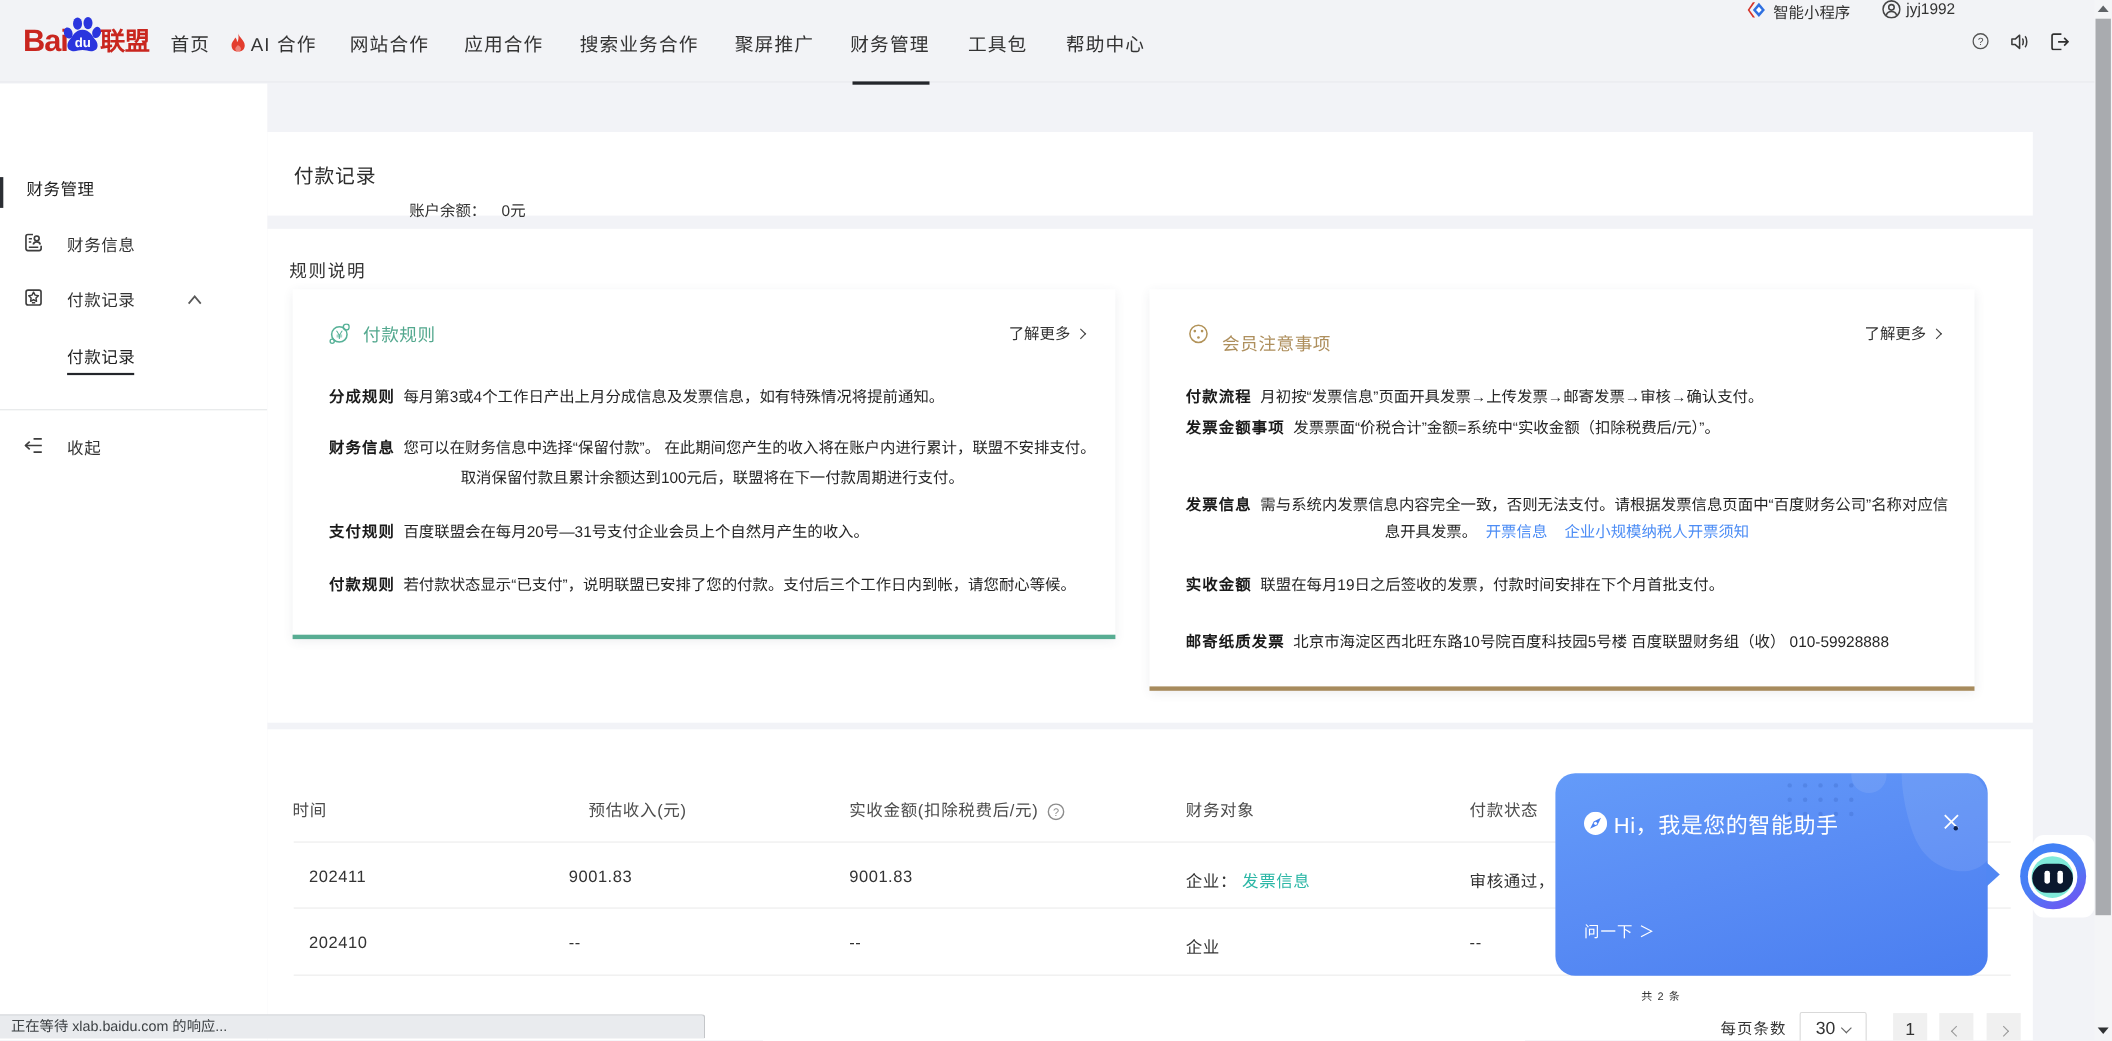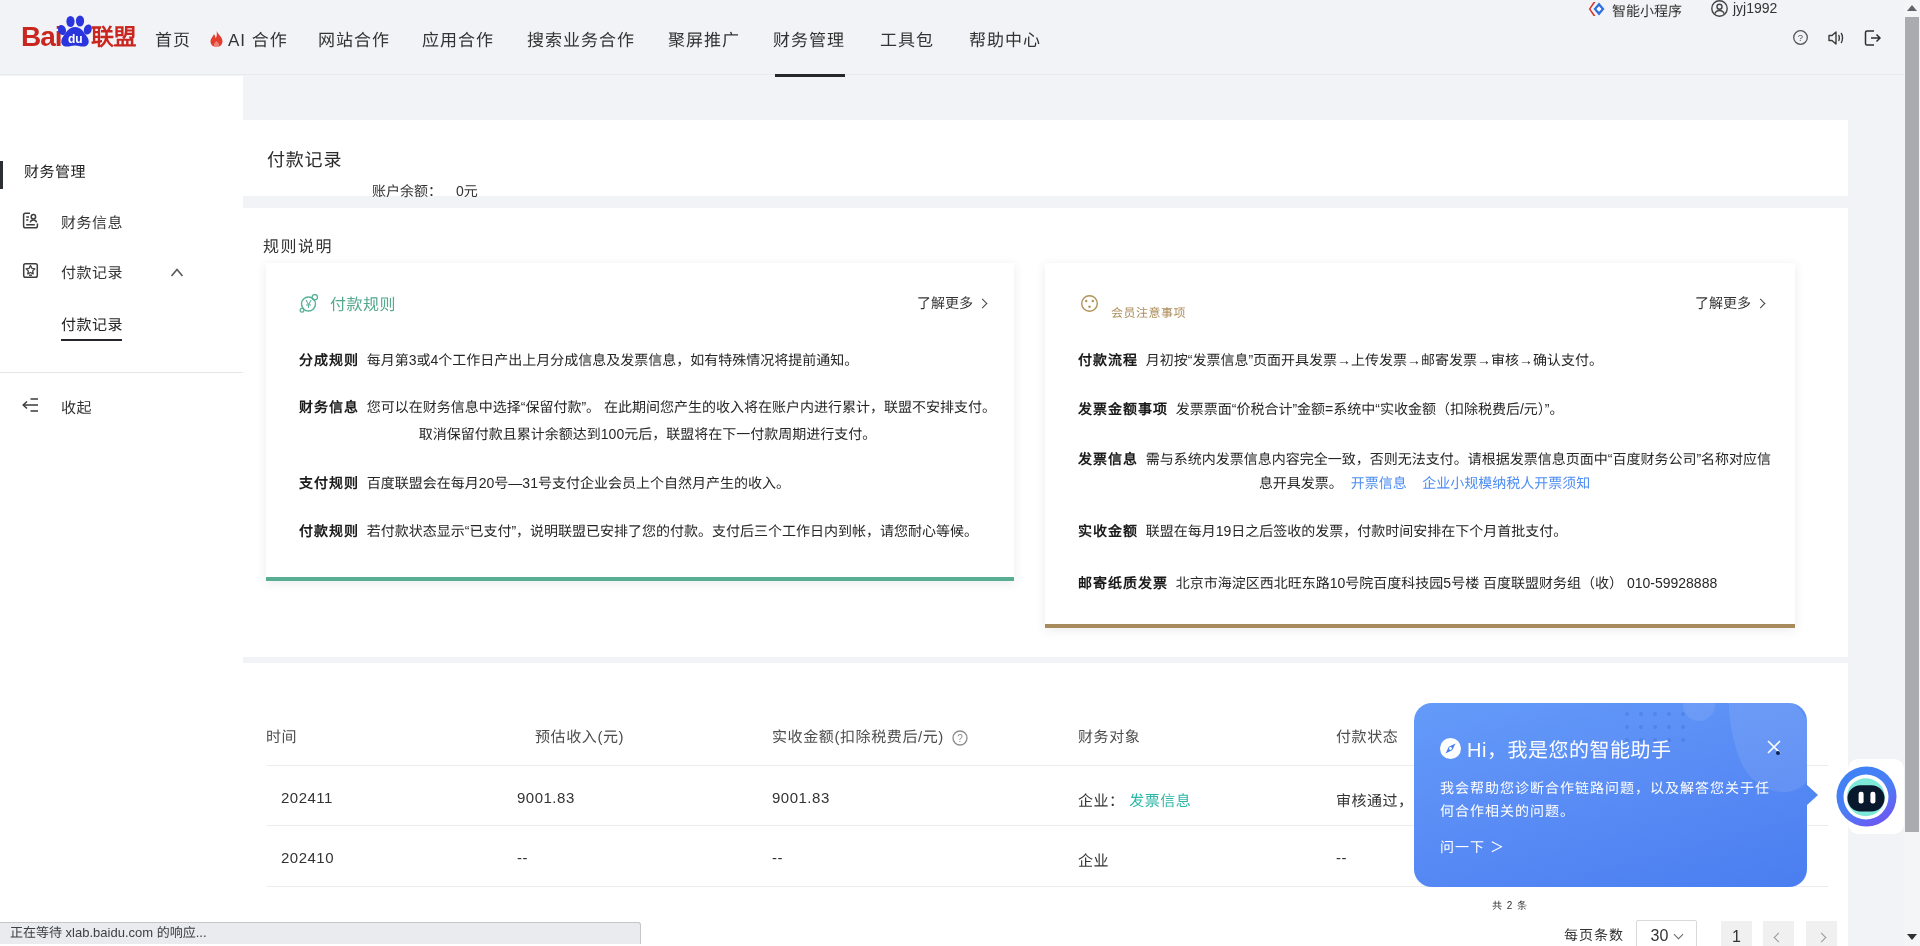--- a/index.html
+++ b/index.html
@@ -32,21 +32,21 @@
 #p1-title { left:267px; top:145px; font-size:18px; color:#2b2b2b; letter-spacing:0.8px; }
 #p1-balance { left:372px; top:163px; font-size:14px; color:#333;margin-top:17px; }
 #p2-title { left:263px; top:233px; font-size:16px; color:#333; letter-spacing:1.5px; }
 
 
 .card { position:absolute; top:263px; background:#fff; box-shadow:0 2px 10px rgba(60,70,90,0.10); }
 #card1 { left:266px; width:748px; height:318px; border-bottom:4px solid #58ad93; }
 #card2 { left:1045px; width:750px; height:365px; border-bottom:4px solid #a78b5d; }
 .card-head { position:absolute; top:293px; height:20px; display:flex; align-items:center; }
 .card-title1 { font-size:16px; color:#53a88e; letter-spacing:0.5px; }
-.card-title2 { font-size:12px; color:#ae8f5d; letter-spacing:0.5px;margin-top:16px; }
+.card-title2 { font-size:16px; color:#ae8f5d; letter-spacing:0.5px;margin-top:16px; }
 .more { position:absolute; top:292px; font-size:14px; color:#333; }
 .more .chev { display:inline-block; width:7px; height:7px; border-top:1.6px solid #444; border-right:1.6px solid #444; transform:rotate(45deg); margin-left:6px; margin-bottom:1px; }
 .rule-p { position:absolute; font-size:14px; line-height:27px; color:#262626; white-space:nowrap;text-align:center; }
 .rule-p b { color:#1a1a1a; letter-spacing:1px; }
 .blue-link { color:#4d8df5; text-decoration:none; }
 
 
 .th { position:absolute; top:725px; font-size:15px; color:#4d4d4d; letter-spacing:0.6px; }
 .td { position:absolute; font-size:15px; color:#333; letter-spacing:0.5px;text-align:center; }
 .tline { position:absolute; left:267px; width:1561px; height:1px; background:#ececec; }
@@ -184,21 +184,21 @@
   <svg id="mem-icon" width="19" height="19" viewBox="0 0 19 19" style="margin-right:12px">
   <circle cx="9.5" cy="9.5" r="7.8" fill="none" stroke="#b29359" stroke-width="1.4"></circle>
   <circle cx="6.2" cy="7" r="1.2" fill="#b29359"></circle>
   <circle cx="12.8" cy="7" r="1.2" fill="#b29359"></circle>
   <circle cx="9.5" cy="12.8" r="1.2" fill="#b29359"></circle>
     </svg>
   <span class="card-title2">会员注意事项</span>
 </div>
 <div class="more abs" style="left:1695px">了解更多<span class="chev"></span></div>
 <div class="rule-p" style="left:1078px;top:347px"><b>付款流程</b>&nbsp;&nbsp;月初按“发票信息”页面开具发票→上传发票→邮寄发票→审核→确认支付。</div>
-<div class="rule-p" style="left:1078px;top:396px"><b>发票金额事项</b>&nbsp;&nbsp;发票票面“价税合计”金额=系统中“实收金额（扣除税费后/元）”。</div>
+<div class="rule-p" style="left:1078px;top:376px"><b>发票金额事项</b>&nbsp;&nbsp;发票票面“价税合计”金额=系统中“实收金额（扣除税费后/元）”。</div>
 <div class="rule-p" style="left:1078px;top:447px;line-height:24px"><b>发票信息</b>&nbsp;&nbsp;需与系统内发票信息内容完全一致，否则无法支付。请根据发票信息页面中“百度财务公司”名称对应信<br>息开具发票。&nbsp;&nbsp;<a class="blue-link" href="#">开票信息</a>&nbsp;&nbsp;&nbsp;&nbsp;<a class="blue-link" href="#">企业小规模纳税人开票须知</a></div>
 <div class="rule-p" style="left:1078px;top:518px"><b>实收金额</b>&nbsp;&nbsp;联盟在每月19日之后签收的发票，付款时间安排在下个月首批支付。</div>
 <div class="rule-p" style="left:1078px;top:570px"><b>邮寄纸质发票</b>&nbsp;&nbsp;北京市海淀区西北旺东路10号院百度科技园5号楼 百度联盟财务组（收） 010-59928888</div>
 
 <div class="th" style="left:266px">时间</div>
 <div class="th" style="left:535px">预估收入(元)</div>
 <div class="th" style="left:772px">实收金额(扣除税费后/元)</div>
 <svg class="abs" style="left:952px;top:730px" width="16" height="16" viewBox="0 0 16 16" id="info-icon">
   <circle cx="8" cy="8" r="7" fill="none" stroke="#8c8c8c" stroke-width="1.3"></circle>
   <text x="8" y="11.6" font-size="10" text-anchor="middle" fill="#8c8c8c" font-family="Liberation Sans,sans-serif">?</text>
@@ -253,21 +253,20 @@
         <circle cx="255" cy="37" r="2"></circle>
         <circle cx="269" cy="37" r="2"></circle>
   </g>
     </svg>
   <svg style="position:absolute;left:26px;top:35px" width="21" height="21" viewBox="0 0 21 21" id="compass-icon">
   <circle cx="10.5" cy="10.5" r="10.5" fill="#fff"></circle>
   <path d="M15.5 5.5 L12.2 12.2 L5.5 15.5 L8.8 8.8 z" fill="#4a80f2"></path>
   <circle cx="10.5" cy="10.5" r="1.4" fill="#fff"></circle>
     </svg>
   <div class="title">Hi，我是您的智能助手</div>
-  <div class="body">我会帮助您诊断合作链路问题，以及解答您关于任<br>何合作相关的问题。</div>
   <div class="ask">问一下 ＞</div>
   <svg class="x" viewBox="0 0 16 16">
       <path d="M2 2 L14 14 M14 2 L2 14" stroke="#fff" stroke-width="1.6"></path>
     </svg>
 </div>
 <div id="popup-arrow" class="abs"></div>
 <div class="abs" style="left:1776px;top:751px;width:4px;height:4px;border-radius:50%;background:#0c2250"></div>
 
 <div class="abs" style="left:1848px;top:759px;width:56px;height:75px;background:#fff;border-radius:10px"></div>
 <svg class="abs" style="left:1833px;top:763px" width="67" height="67" viewBox="0 0 67 67" id="robot">

